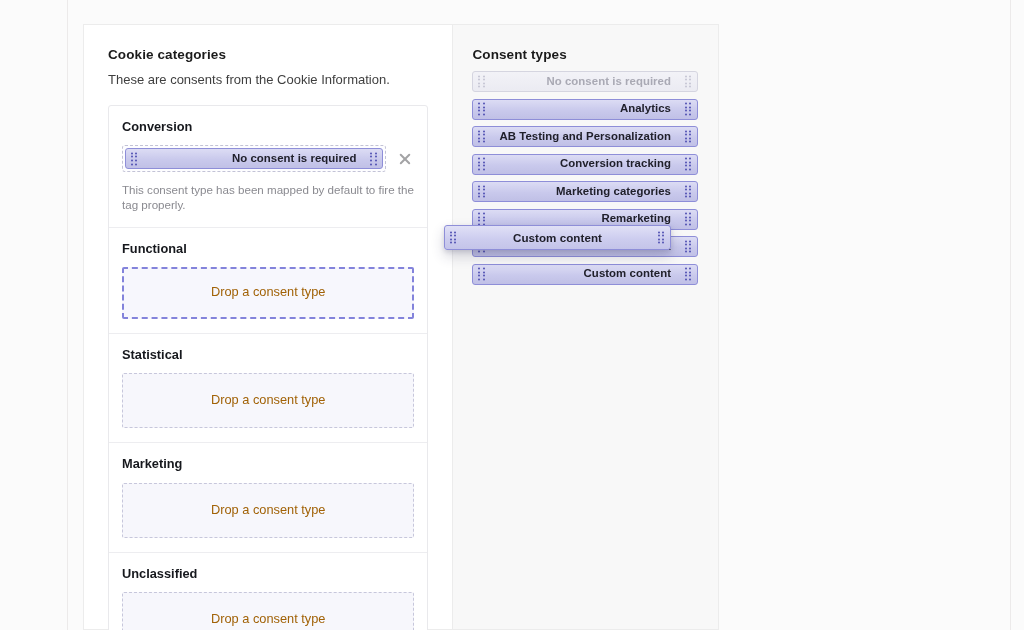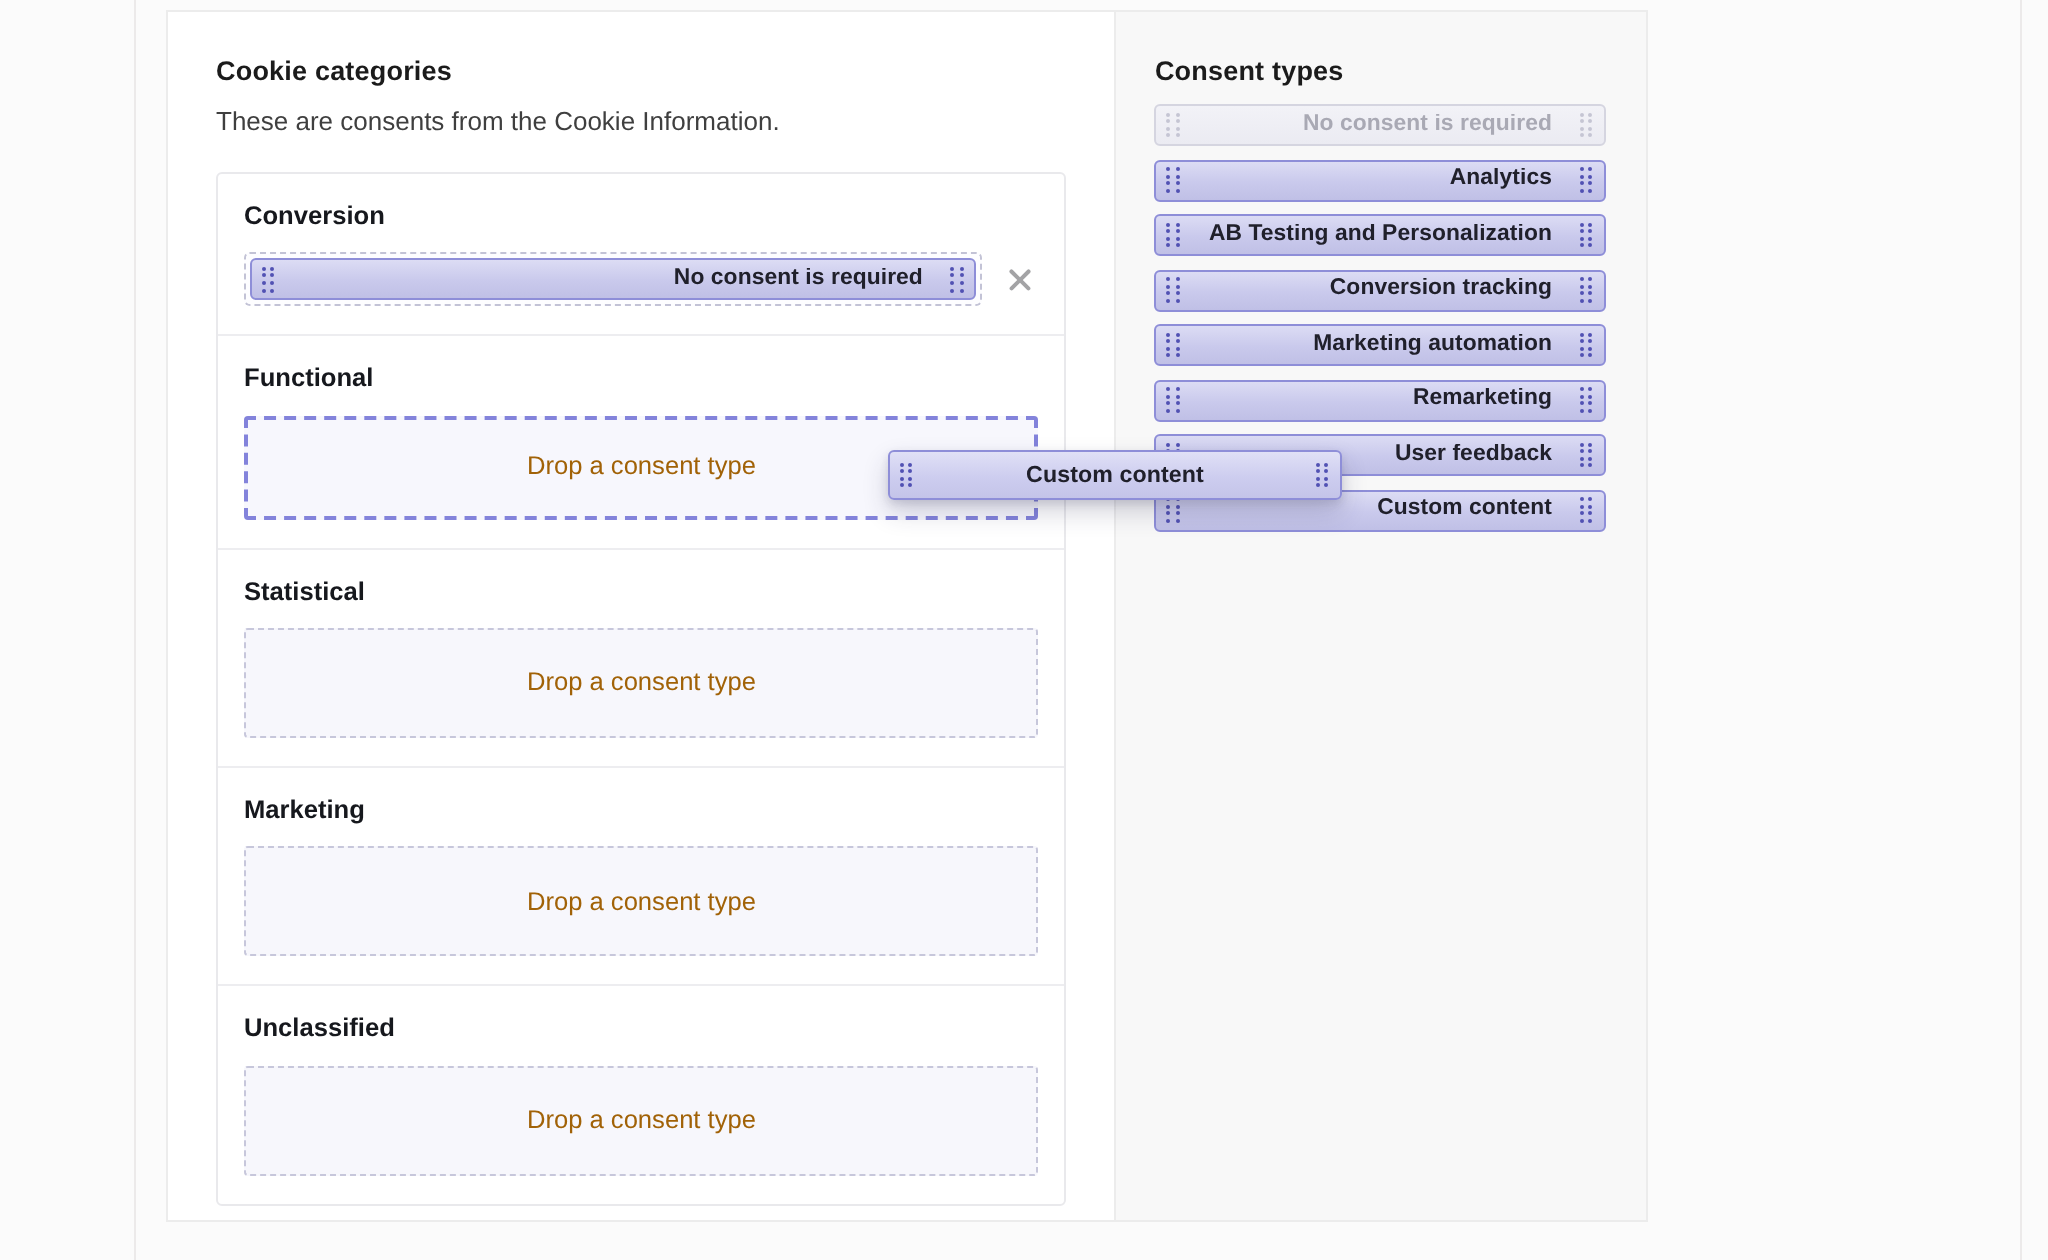--- a/index.html
+++ b/index.html
@@ -27,22 +27,22 @@
     width: 1px;
     background: #eceaea;
   }
   .rail-left  { left: 67px; }
   .rail-right { right: 13px; }
 
   
   .shell {
     position: absolute;
     left: 83px;
-    top: 5px;
-    width: 741px;
+    top: 24px;
+    width: 636px;
     height: 606px;
     background: #ffffff;
     border: 1px solid #ececec;
     display: flex;
     align-items: stretch;
   }
 
   
   .col-left {
     width: 519px;
@@ -270,20 +270,21 @@
                     <i></i>
                     <i></i>
                     <i></i>
                     <i></i>
                     <i></i>
                 </span>
               </div>
             </div>
             <div class="remove-btn"></div>
           </div>
+          <div class="note">This consent type has been mapped by default to fire the tag properly.</div>
         </div>
 
         <div class="cat-section">
           <div class="cat-name">Functional</div>
           <div class="dropzone active">
             <span class="dropzone-label">Drop a consent type</span>
           </div>
         </div>
 
         <div class="cat-section">
@@ -415,21 +416,21 @@
           <span class="handle left">
             <i></i>
               <i></i>
               <i></i>
               <i></i>
               <i></i>
               <i></i>
               <i></i>
               <i></i>
           </span>
-          <span class="chip-label">Marketing automation</span>
+          <span class="chip-label">Marketing categories</span>
           <span class="handle right">
             <i></i>
               <i></i>
               <i></i>
               <i></i>
               <i></i>
               <i></i>
               <i></i>
               <i></i>
           </span>

